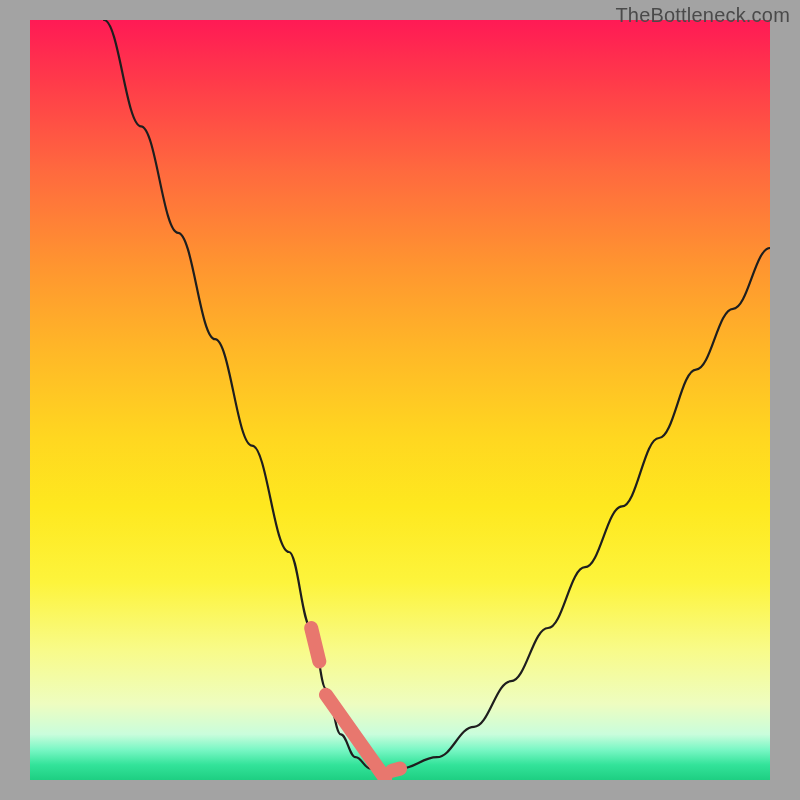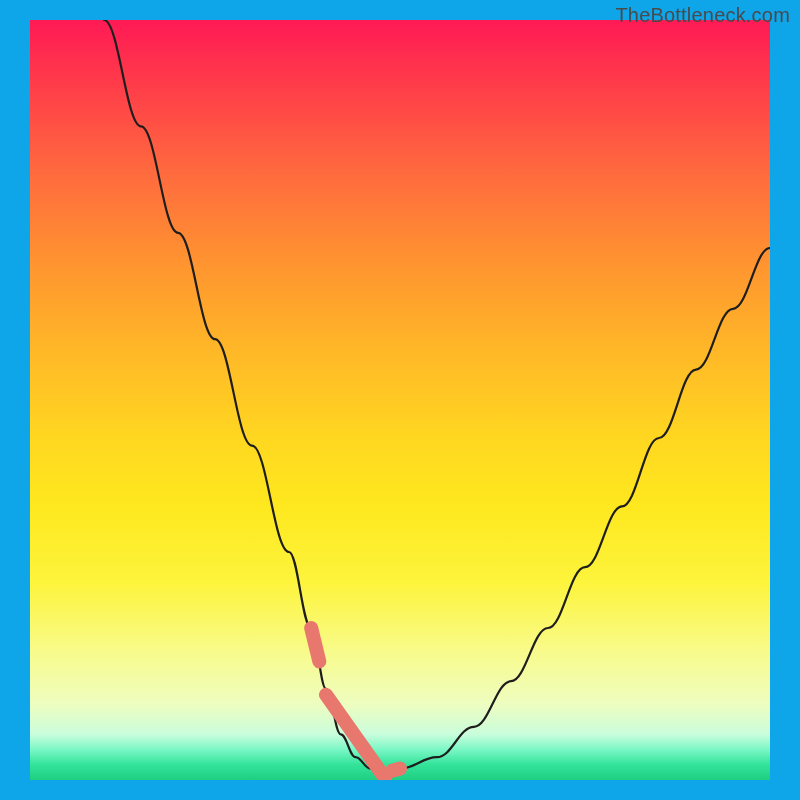--- a/index.html
+++ b/index.html
@@ -8,21 +8,21 @@
     width: 800px;
     height: 800px;
     overflow: hidden;
     background: #000;
     font-family: Arial, Helvetica, sans-serif;
   }
   .frame {
     position: absolute;
     left: 0; top: 0;
     width: 800px; height: 800px;
-    background: #0ea5e9;
+    background: #a3a3a3;
   }
   .plot {
     position: absolute;
     left: 30px;
     top: 20px;
     width: 740px;
     height: 760px;
   }
   .gradient-bg {
     position: absolute;

